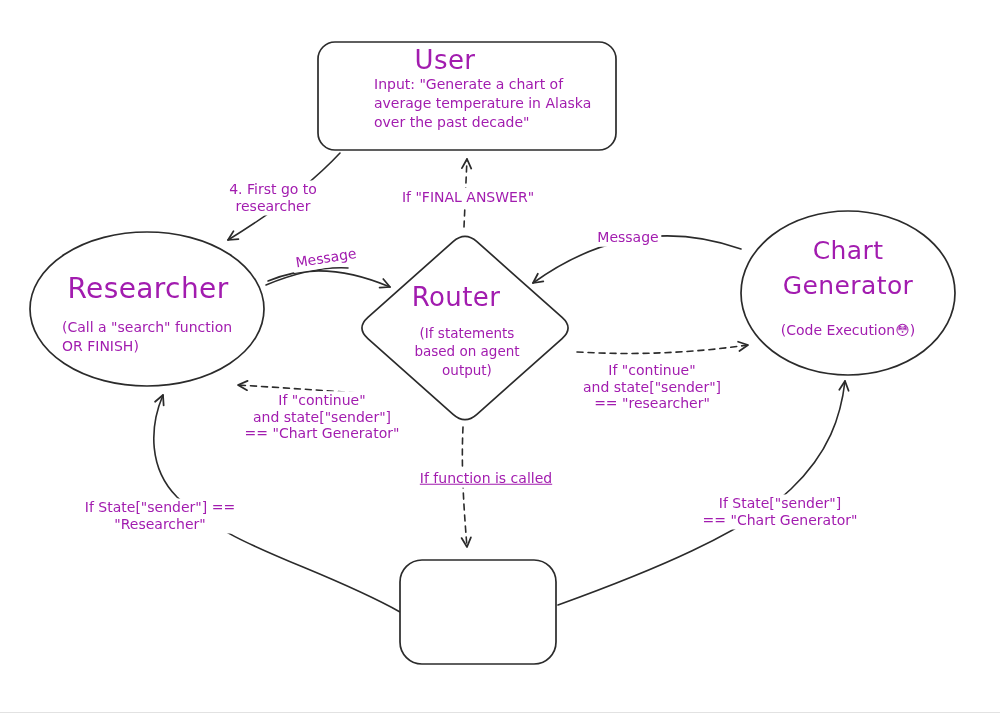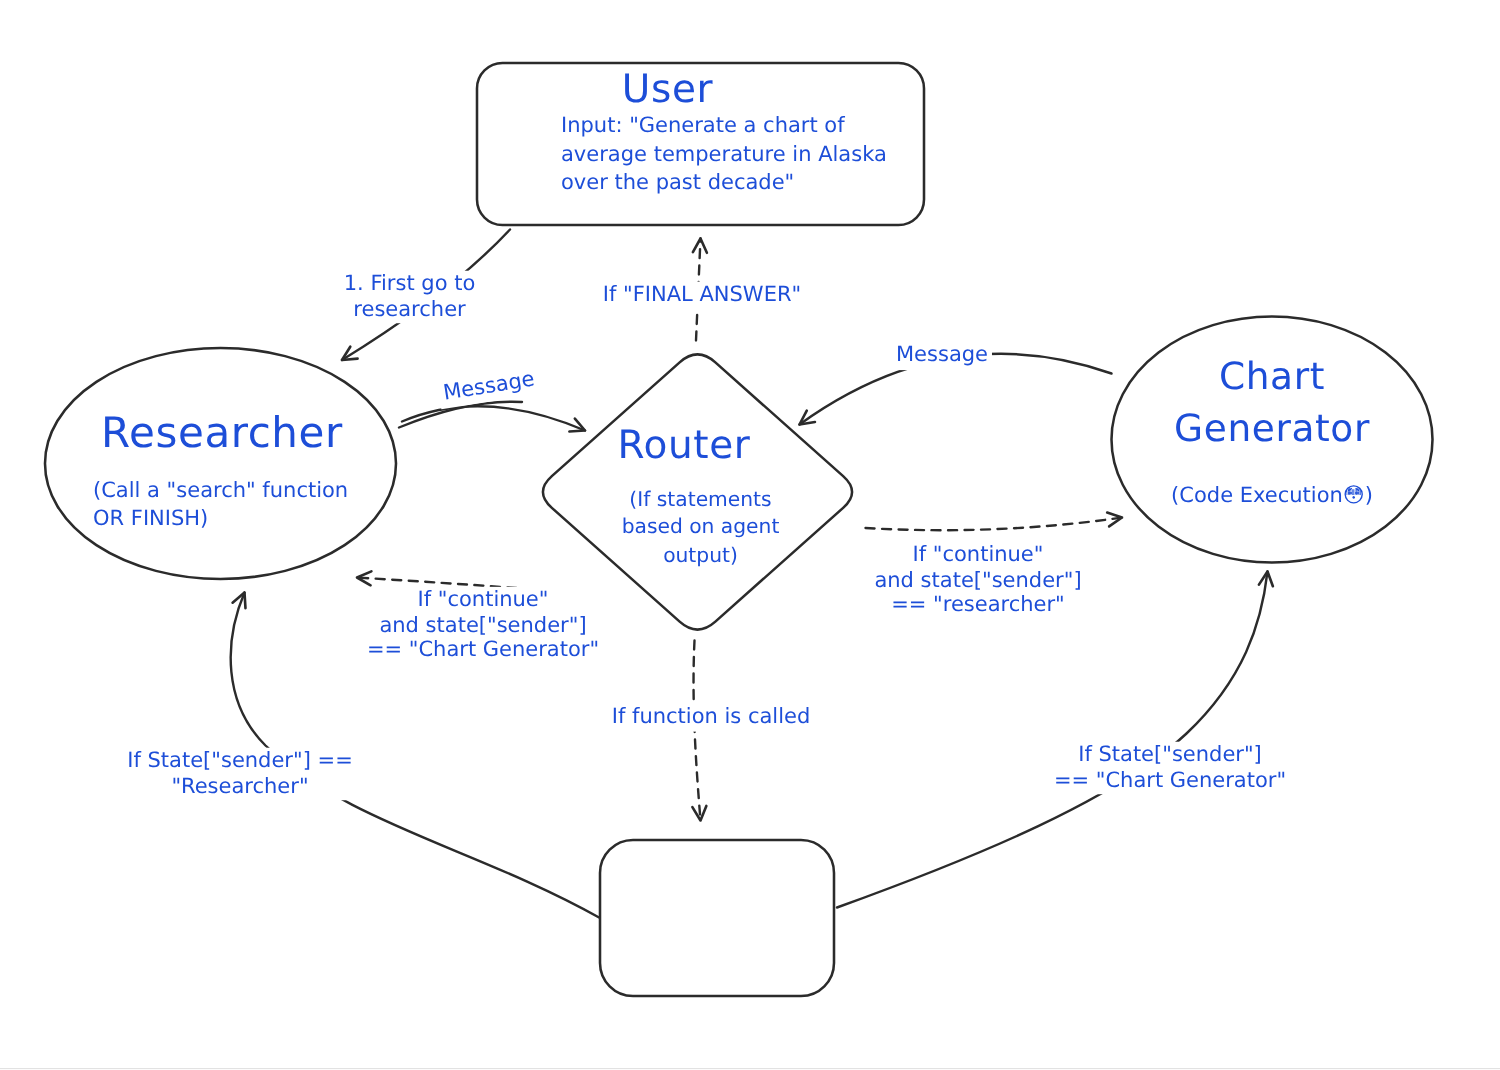--- a/index.html
+++ b/index.html
@@ -2,21 +2,21 @@
 <html><head>
 <meta charset="utf-8">
 <style>
   html, body { margin: 0; padding: 0; background: #ffffff; }
   .canvas {
     position: relative;
     width: 1000px;
     height: 713px;
     background: #ffffff;
     font-family: "DejaVu Sans", sans-serif;
-    color: #1d4ed8;
+    color: #a21caf;
     overflow: hidden;
   }
   .canvas svg { position: absolute; left: 0; top: 0; }
   .txt { position: absolute; white-space: pre-line; }
   .center { transform: translate(-50%, -50%); text-align: center; }
   .node-title { font-size: 26px; letter-spacing: 0.4px; line-height: 1.15; }
   .node-body  { font-size: 14px;  line-height: 1.36; }
   .edge-label {
     font-size: 14px;
     line-height: 1.18;
@@ -76,31 +76,31 @@
   <div class="txt center node-title" style="left:456px; top:298px;">Router</div>
   <div class="txt center node-title" style="left:848px; top:268px; font-size:25px; line-height:1.4;">Chart
 Generator</div>
 
   <div class="txt center node-body" style="left:467px; top:352px; font-size:13.5px;">(If statements
 based on agent
 output)</div>
   <div class="txt center node-body" style="left:848px; top:331px; font-size:14px;">(Code Execution😳)</div>
 
 
-  <div class="txt center edge-label" style="left:273px; top:198px;">1. First go to
+  <div class="txt center edge-label" style="left:273px; top:198px;">4. First go to
 researcher</div>
   <div class="txt center edge-label" style="left:468px; top:197px;">If "FINAL ANSWER"</div>
   <div class="txt edge-label" style="left:326px; top:258px; transform:translate(-50%,-50%) rotate(-9deg); text-align:center;">Message</div>
   <div class="txt center edge-label" style="left:628px; top:237px;">Message</div>
   <div class="txt center edge-label" style="left:322px; top:417px;">If "continue"
 and state["sender"]
 == "Chart Generator"</div>
   <div class="txt center edge-label" style="left:652px; top:387px;">If "continue"
 and state["sender"]
 == "researcher"</div>
-  <div class="txt center edge-label" style="left:474px; top:478px;">If function is called</div>
+  <div class="txt center edge-label" style="left:486px; top:478px;text-decoration:underline;">If function is called</div>
   <div class="txt center edge-label" style="left:160px; top:516px;">If State["sender"] ==
 "Researcher"</div>
   <div class="txt center edge-label" style="left:780px; top:512px;">If State["sender"]
 == "Chart Generator"</div>
 
   <div class="bottom-line"></div>
 </div>
 
 </body></html>

